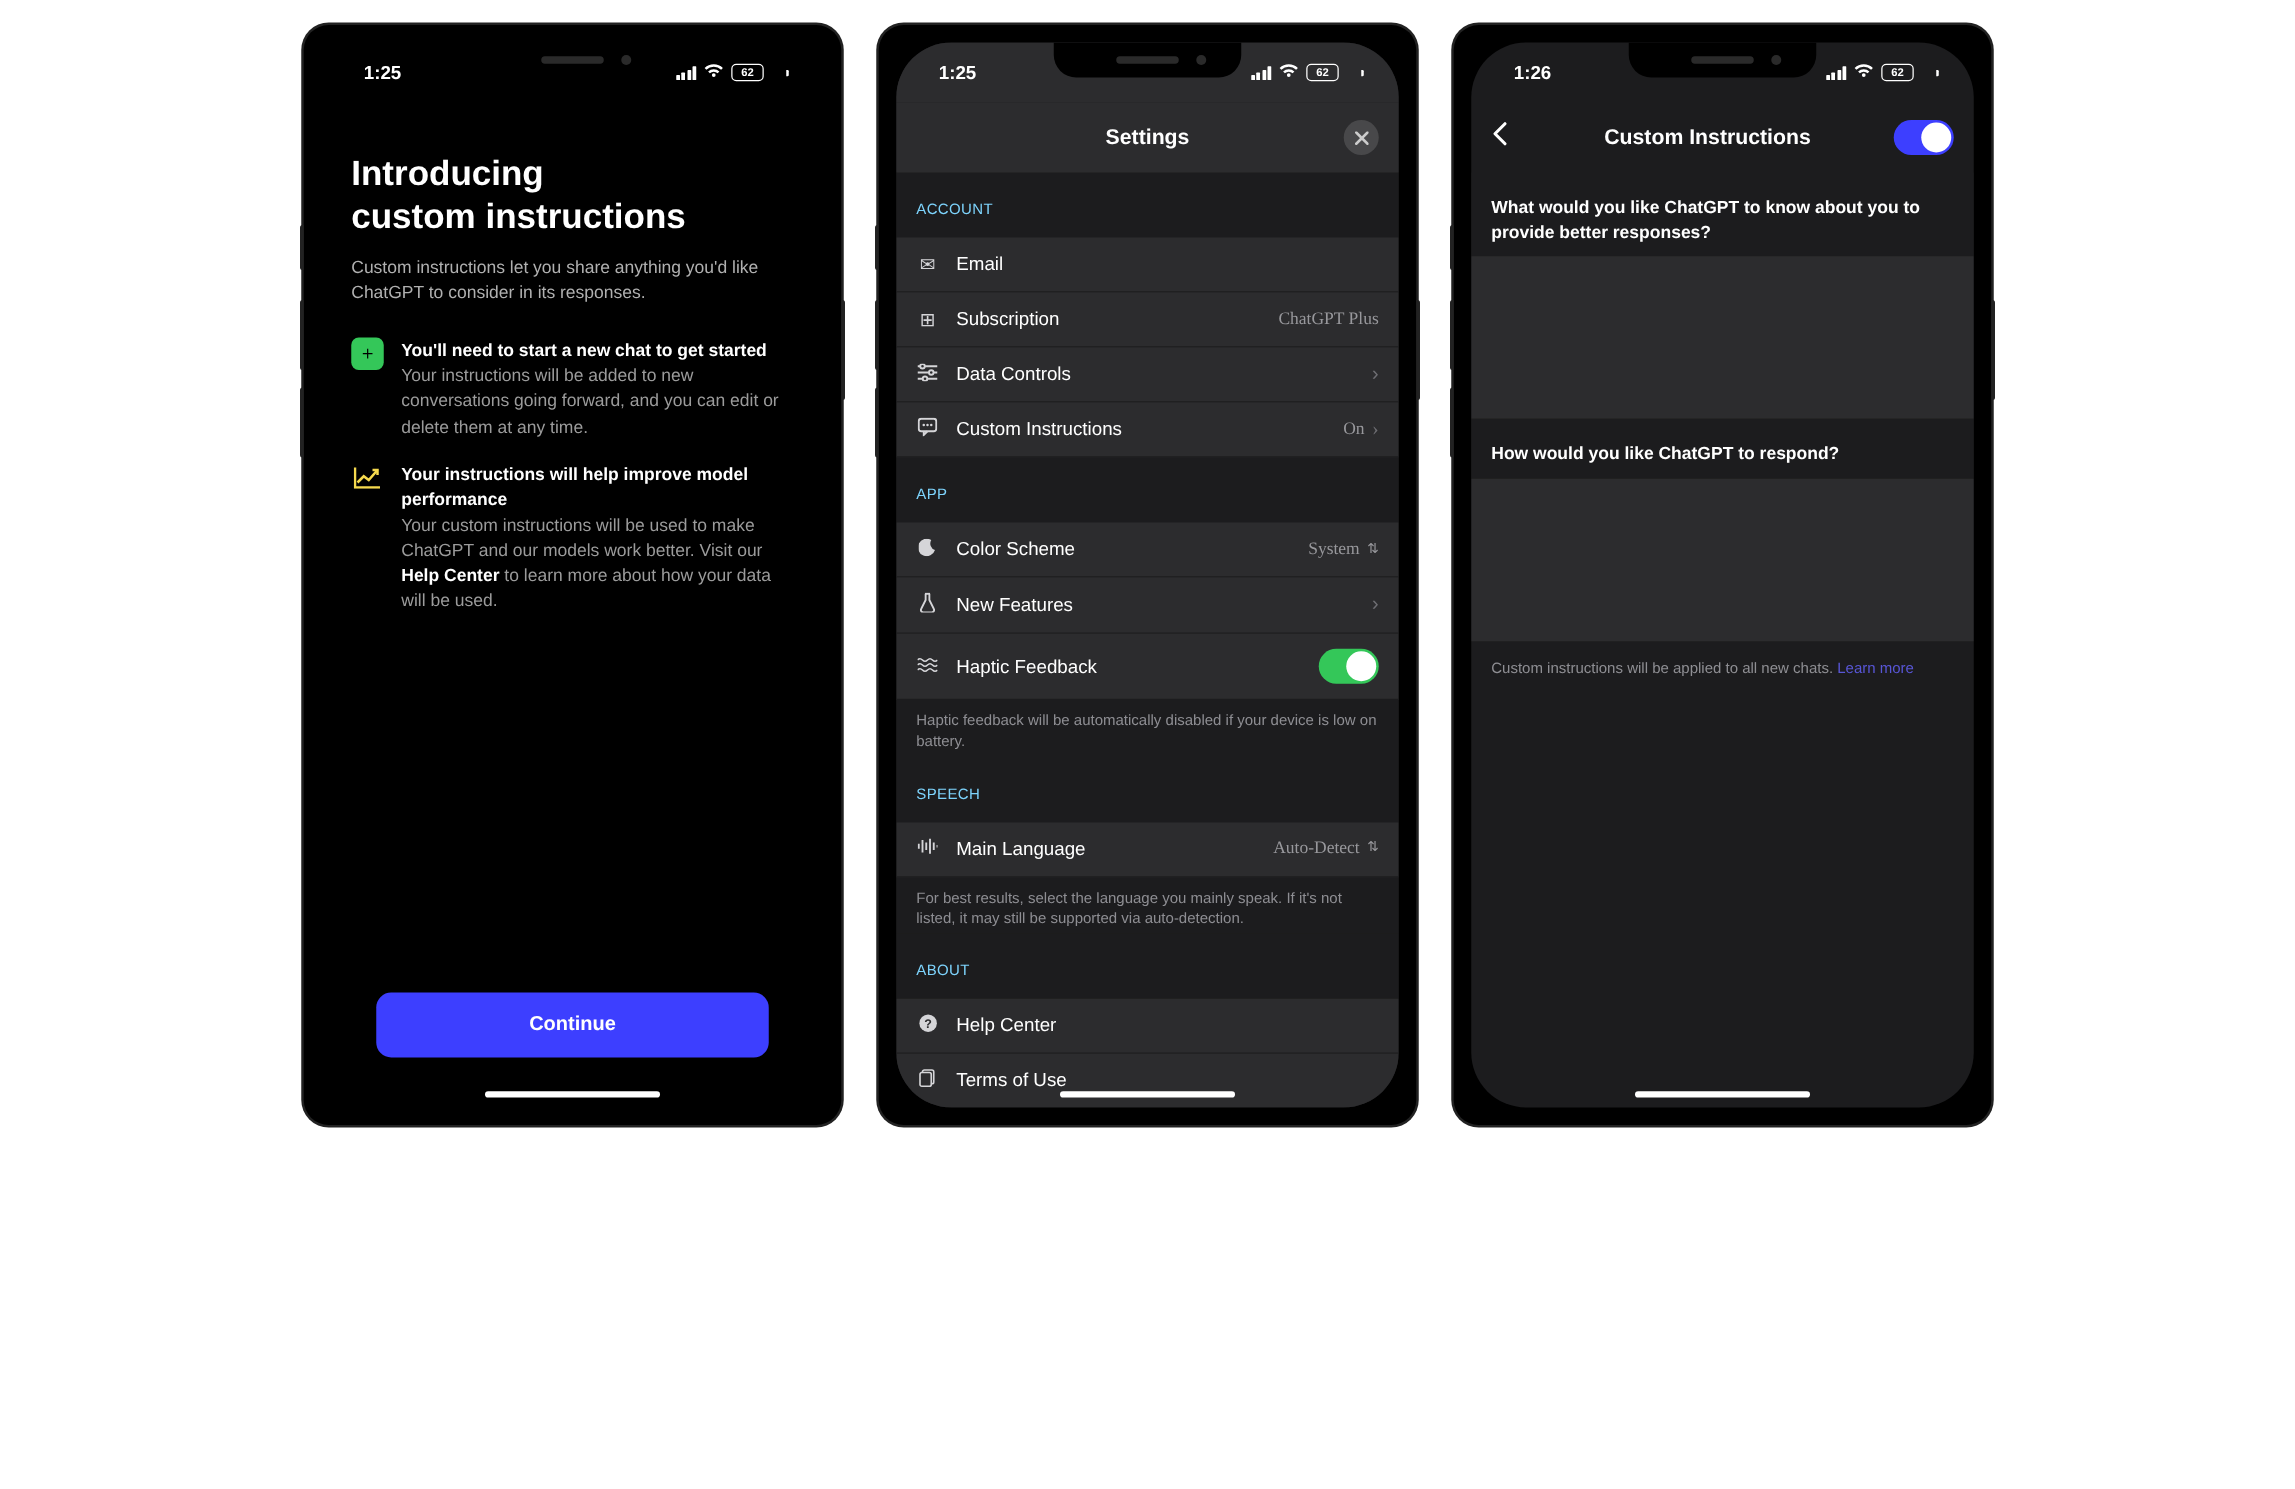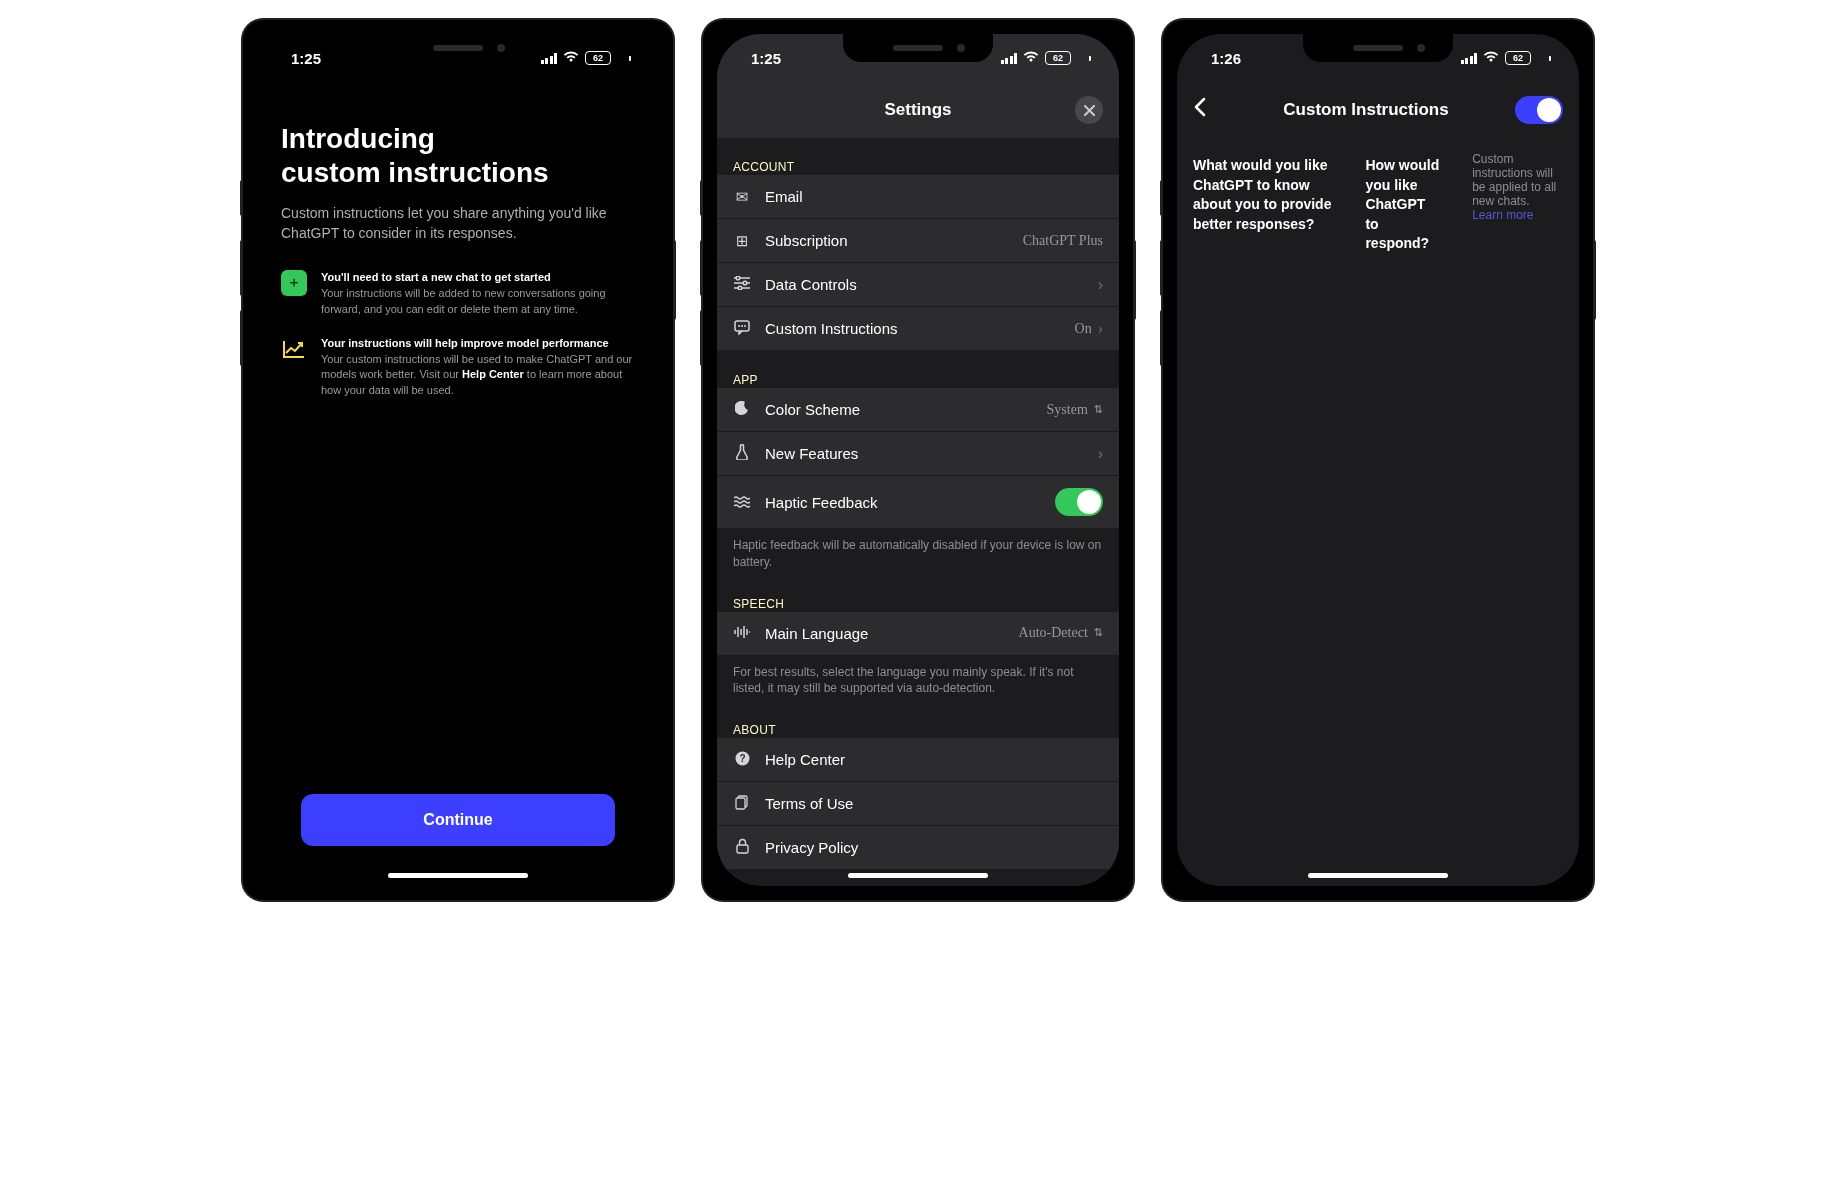--- a/index.html
+++ b/index.html
@@ -106,21 +106,21 @@
   .wifi { font-size:14px; }
 
   
   .intro-body { padding: 40px 24px 0; flex:1; display:flex; flex-direction:column; }
   .intro-title { font-size: 28px; font-weight: 700; line-height: 1.2; margin-bottom: 14px;}
   .intro-sub { font-size: 14px; color: #b0b0b0; line-height: 1.45; margin-bottom: 26px;}
   .bullet { display:flex; gap:14px; margin-bottom:18px; }
   .bullet-icon { width:26px; height:26px; border-radius:6px; flex-shrink:0; display:flex; align-items:center; justify-content:center; font-size:15px;}
   .bi-green { background:#34c759; color:#000;}
   .bi-chart { color:#f5d94e; font-size:20px;}
-  .bullet-text { font-size:11px; line-height:1.45;}
+  .bullet-text { font-size:14px; line-height:1.45;}
   .bullet-text .bold { color:#fff; font-weight:600;}
   .bullet-text .rest { color:#9b9b9b;}
   .hc-link { color:#fff; font-weight:600;}
   .continue-btn {
     margin: auto 20px 40px;
     background:#3d3fff;
     color:#fff;
     border:none;
     border-radius:12px;
     height:52px;
@@ -139,21 +139,21 @@
     background:#2c2c2e;
   }
   .close-x {
     position:absolute; right:16px;
     width:28px; height:28px; border-radius:50%;
     background:#48484a; display:flex; align-items:center; justify-content:center;
     color:#ccc; font-size:14px;
   }
   .settings-body { flex:1; overflow:hidden; }
   .sect-header {
-    font-size:12px; color:#fef9c3; padding: 22px 16px 1px;
+    font-size:12px; color:#7dd3fc; padding: 22px 16px 16px;
     text-transform:uppercase; letter-spacing:0.3px;
     background:#1c1c1e;
   }
   .row {
     display:flex; align-items:center; gap:14px;
     padding: 12px 16px; min-height:44px;
     background:#2c2c2e;
     border-bottom:1px solid #1c1c1e;
     font-size:15px;
   }
@@ -179,21 +179,21 @@
 
   
   .ci-header {
     height:56px; display:flex; align-items:center;
     padding:0 16px; gap:10px;
     font-size:17px; font-weight:600;
   }
   .ci-header .back { font-size:22px; width:24px;}
   .ci-header .title { flex:1; text-align:center;}
   .ci-header .toggle { flex-shrink:0;}
-  .ci-body { flex:1; display:flex; }
+  .ci-body { flex:1; display:flex; flex-direction:column;}
   .prompt-label {
     padding: 18px 16px 10px;
     font-size:14px; font-weight:600; line-height:1.4;
     background:#1c1c1e;
   }
   .textarea-box {
     background:#2c2c2e; height:130px;
   }
   .ci-footer-note {
     padding:14px 16px; font-size:12px; color:#8e8e93;

